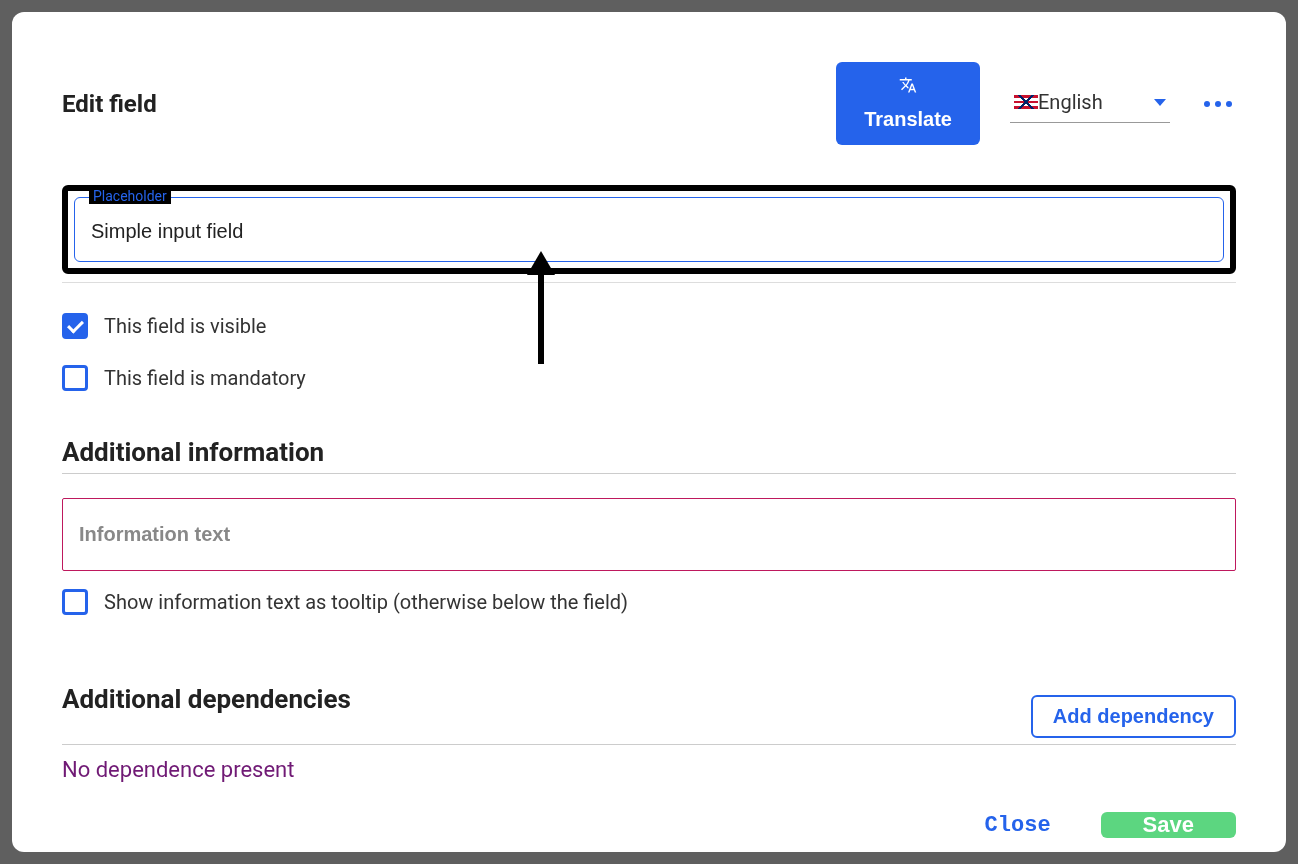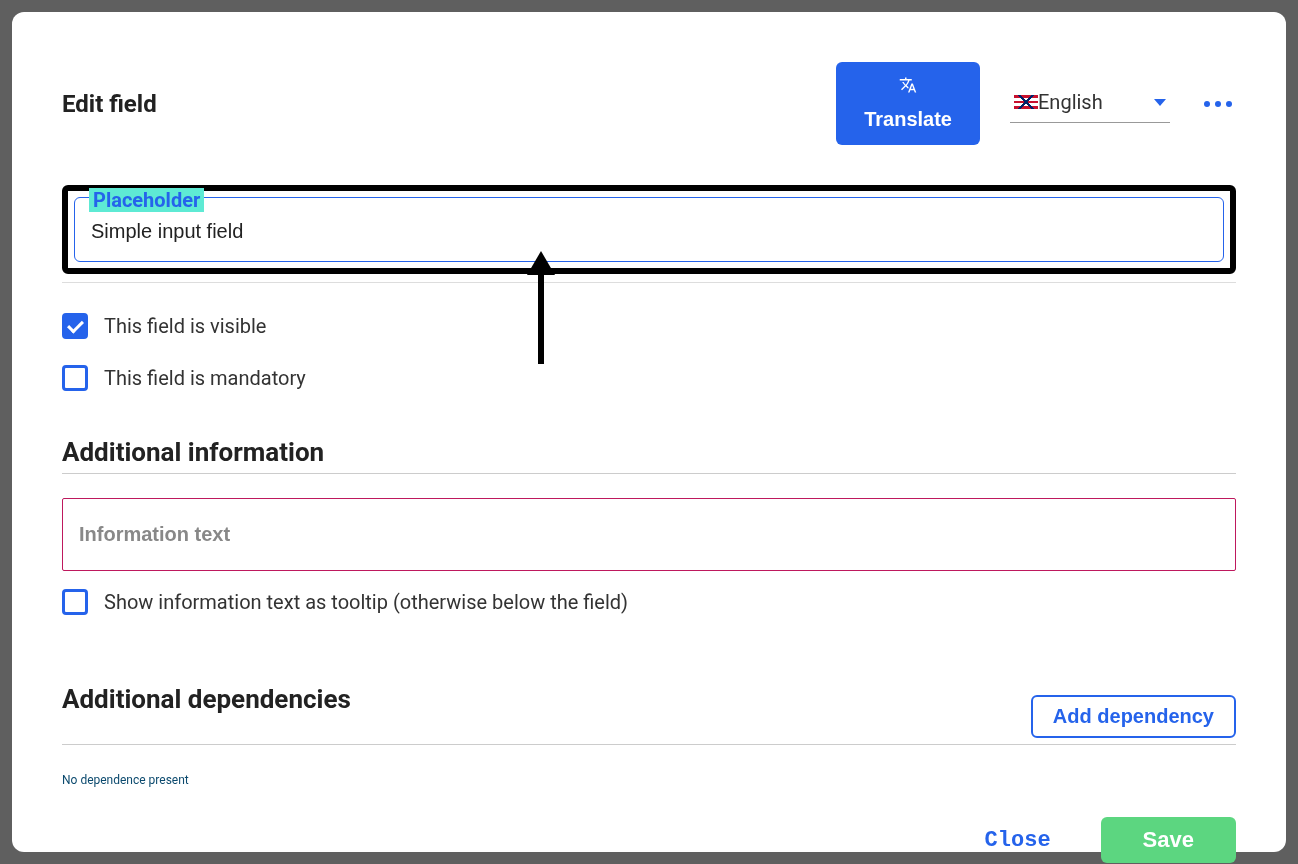--- a/index.html
+++ b/index.html
@@ -137,25 +137,25 @@
       position: relative;
       border: 1px solid #2563eb;
       border-radius: 6px;
       padding: 22px 16px 18px 16px;
     }
     
     .outlined-field .field-label {
       position: absolute;
       top: -10px;
       left: 14px;
-      background: #5eead4;
+      background: #000000;
       padding: 0 4px;
-      font-size: 20px;
+      font-size: 14px;
       color: #2563eb;
-      font-weight: 700;
+      font-weight: 400;
     }
     
     .outlined-field .field-value {
       font-size: 20px;
       color: #222;
       border: none;
       outline: none;
       width: 100%;
       background: transparent;
     }
@@ -250,23 +250,23 @@
       border: 2px solid #2563eb;
       border-radius: 6px;
       padding: 8px 20px;
       font-size: 20px;
       font-weight: 700;
       cursor: pointer;
       margin-top: 36px;
     }
     
     .no-deps {
-      font-size: 12px;
-      color: #0c4a6e;
-      margin-top: 28px;
+      font-size: 22px;
+      color: #701a75;
+      margin-top: 12px;
     }
     
     .modal-footer {
       margin-top: auto;
       display: flex;
       justify-content: flex-end;
       align-items: center;
       gap: 50px;
       padding-top: 30px;
     }
@@ -279,21 +279,21 @@
       font-weight: 700;
       cursor: pointer;
       font-family: Liberation Mono, monospace;
     }
     
     .save-btn {
       background: #5cd680;
       color: #fff;
       border: none;
       border-radius: 6px;
-      padding: 10px 42px;
+      padding: 0 42px;
       font-size: 22px;
       font-weight: 700;
       cursor: pointer;
       text-align: right;
     }
   </style>
 </head>
 <body>
 
 <div class="modal-overlay"></div>

